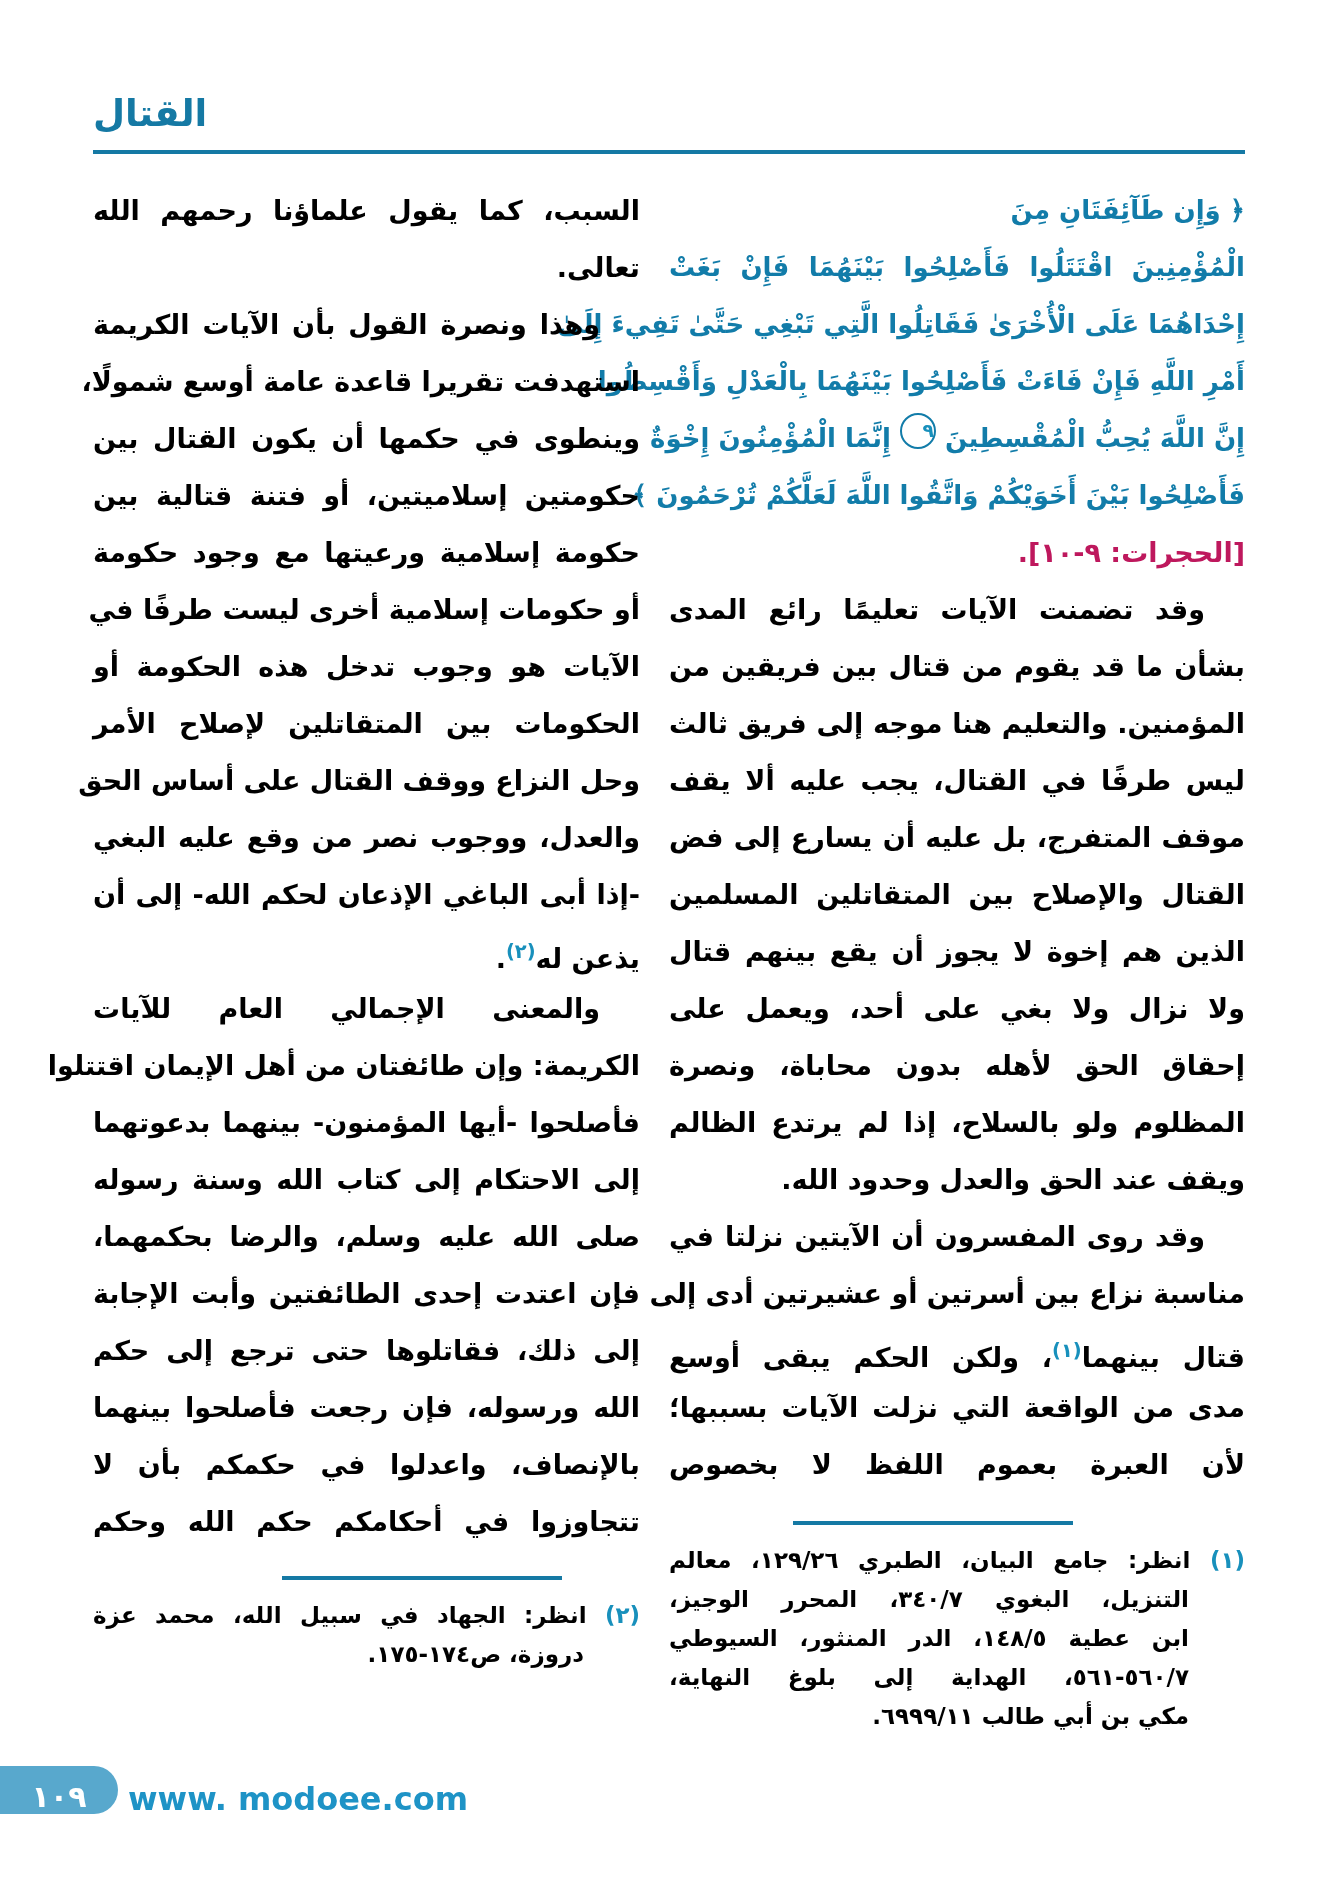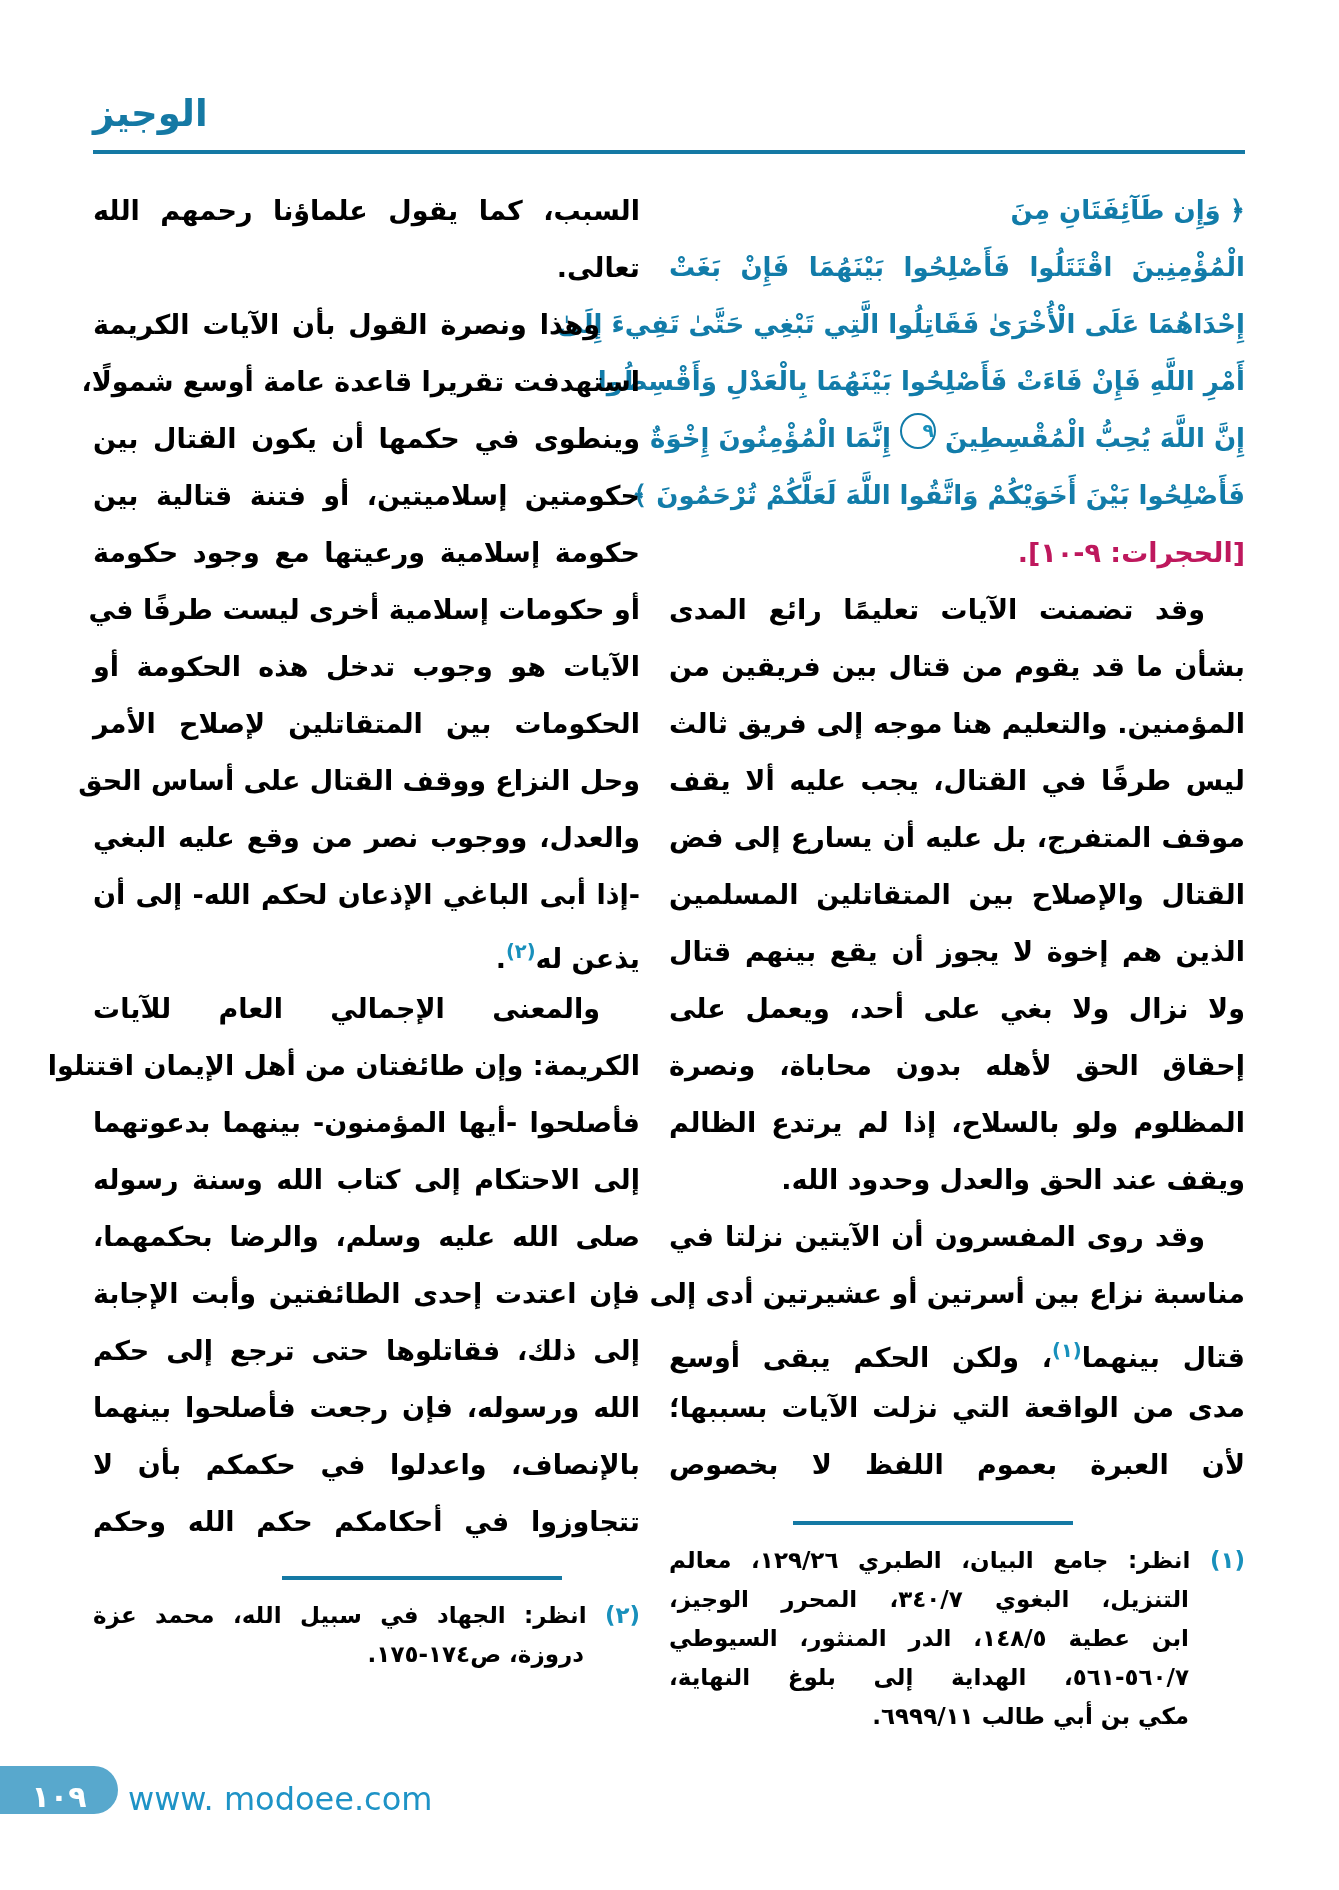--- a/index.html
+++ b/index.html
@@ -72,31 +72,31 @@
     position:absolute;left:0;top:1766px;
     width:118px;height:48px;
     background:#58A8CD;
     border-radius:0 31px 31px 0;
     color:#ffffff;font-size:30px;font-weight:bold;
     text-align:center;line-height:62px;
   }
   .site-url{
     position:absolute;left:128px;top:1780px;
     direction:ltr;
-    color:#1E93C6;font-size:32px;font-weight:normal;
+    color:#1E93C6;font-size:32px;font-weight:bold;
     font-family:"DejaVu Sans",sans-serif;
     text-align:right;
   }
 </style>
 </head>
 <body>
 
 <div class="page">
 
-  <div class="hdr-title">الوجيز</div>
+  <div class="hdr-title">القتال</div>
   <div class="hdr-rule"></div>
 
   <div class="content">
 
     <div class="col col-right bodypart">
       <div class="vline">
         <span class="qseg">﴿ وَإِن طَآئِفَتَانِ مِنَ</span>
       </div>
       <div class="verse">
           <div class="ln">الْمُؤْمِنِينَ اقْتَتَلُوا فَأَصْلِحُوا بَيْنَهُمَا فَإِنْ بَغَتْ</div>

